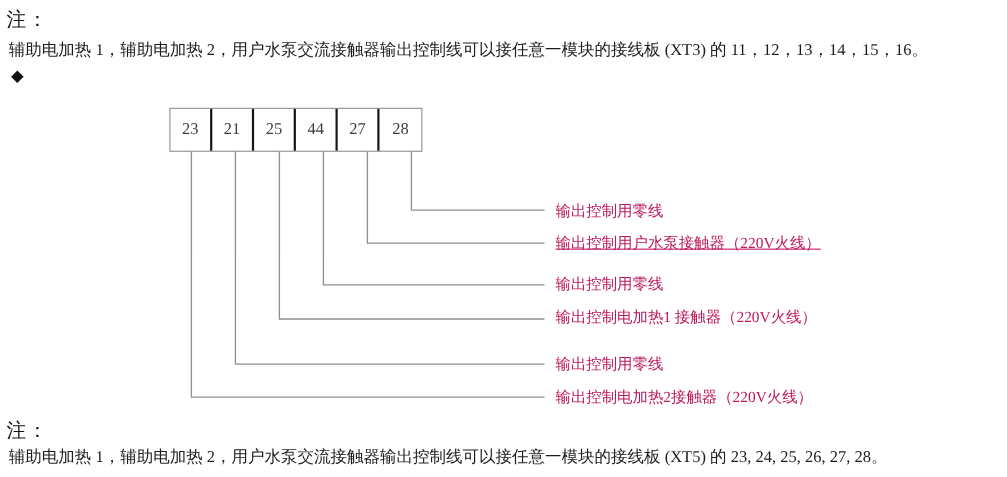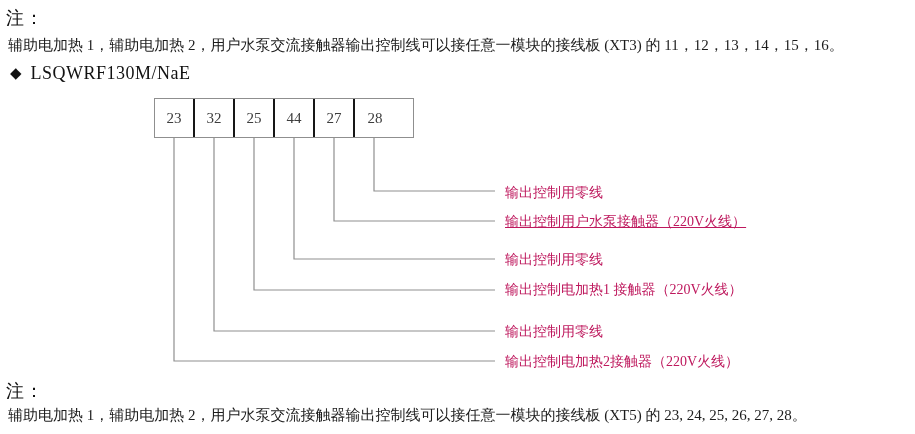--- a/index.html
+++ b/index.html
@@ -34,21 +34,21 @@
     display: flex;
     align-items: center;
     gap: 9px;
     color: #111;
   }
   .model-heading .diamond { font-size: 15px; line-height: 1; color: #111; }
   .model-heading .model-label { letter-spacing: 0.5px; }
 
   .terminal-box {
     left: 154px; top: 98px;
-    width: 260px; height: 40px;
+    width: 230px; height: 40px;
     border: 1px solid #8f8f8f;
     display: flex;
   }
   .terminal-cell {
     width: 40px; height: 100%;
     display: flex; align-items: center; justify-content: center;
     font-size: 15px;
     color: #3d3d3d;
     border-right: 2px solid #161616;
   }
@@ -80,26 +80,25 @@
   #callout-5 { top: 354px; }
 </style>
 </head>
 <body>
 
 <div class="abs note-heading" id="note-top-heading">注：</div>
 <div class="abs note-body" id="note-top-body">辅助电加热 1，辅助电加热 2，用户水泵交流接触器输出控制线可以接任意一模块的接线板 (XT3) 的 11，12，13，14，15，16。</div>
 
 <div class="abs model-heading">
   <span class="diamond">◆</span>
-  <span class="model-label">LSQWRF130M/NaE</span>
 </div>
 
 <div class="abs terminal-box">
   <div class="terminal-cell">23</div>
-  <div class="terminal-cell">32</div>
+  <div class="terminal-cell">21</div>
   <div class="terminal-cell">25</div>
   <div class="terminal-cell">44</div>
   <div class="terminal-cell">27</div>
   <div class="terminal-cell">28</div>
 </div>
 
 <svg class="abs connectors" viewBox="0 0 915 434" xmlns="http://www.w3.org/2000/svg">
   <polyline points="374,138 374,191 495,191"></polyline>
   <polyline points="334,138 334,221 495,221"></polyline>
   <polyline points="294,138 294,259 495,259"></polyline>

